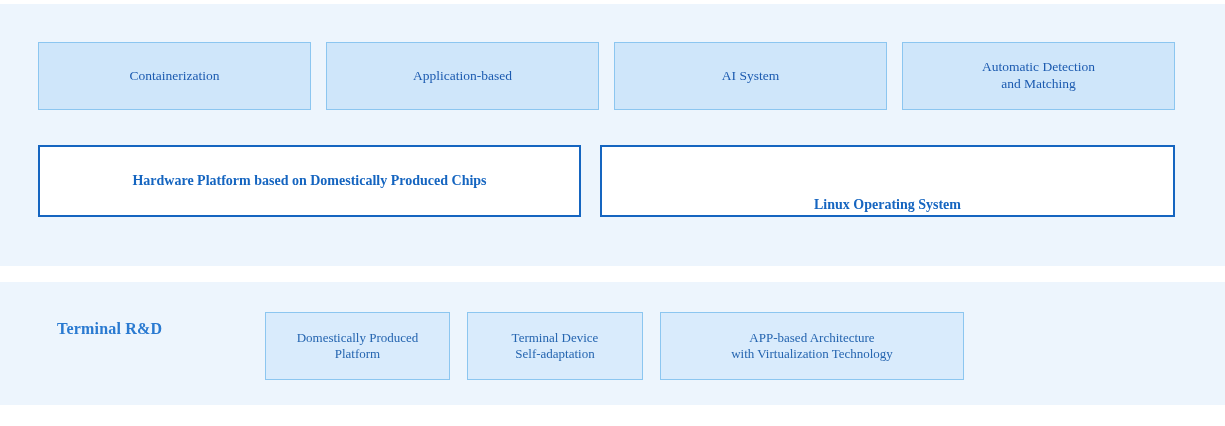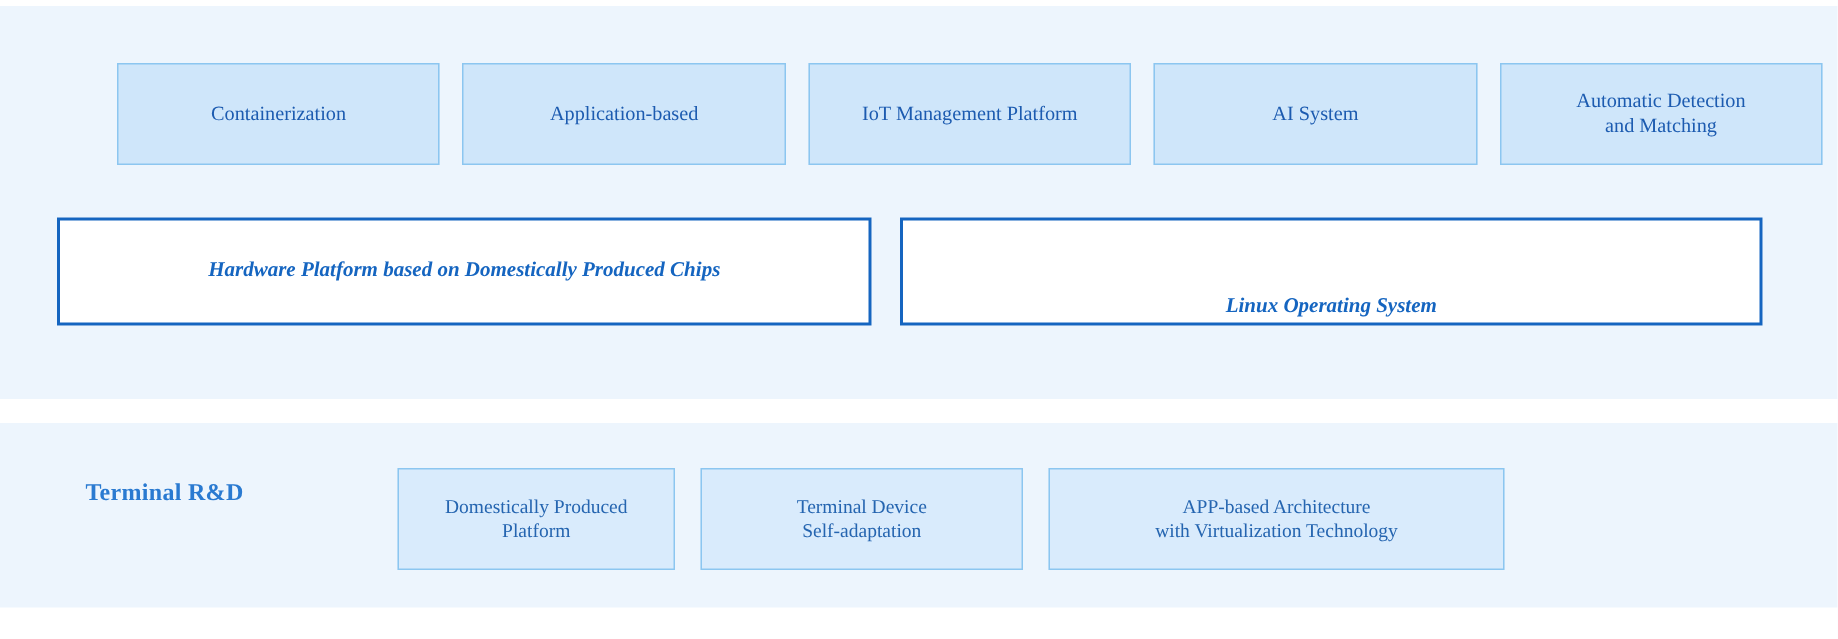--- a/index.html
+++ b/index.html
@@ -39,21 +39,20 @@
 
   
   .feature-row {
     position: absolute;
     left: 38px;
     top: 42px;
     width: 1137px;
     height: 68px;
     display: flex;
     gap: 15px;
-    margin-left: 40px;
   }
   .feature-box {
     flex: 1 1 0;
     background: #cfe6fa;
     border: 1px solid #8cc6f0;
     display: flex;
     align-items: center;
     justify-content: center;
     text-align: center;
     color: #1c5bb0;
@@ -65,21 +64,20 @@
 
   
   .platform-row {
     position: absolute;
     left: 38px;
     top: 145px;
     width: 1137px;
     height: 72px;
     display: flex;
     gap: 19px;
-    font-style: italic;
   }
   .platform-bar {
     background: #ffffff;
     border: 2px solid #1565c0;
     display: flex;
     align-items: center;
     justify-content: center;
     text-align: center;
     color: #1565c0;
     font-weight: bold;
@@ -116,41 +114,38 @@
     align-items: center;
     justify-content: center;
     text-align: center;
     color: #2565b0;
     font-size: 13px;
     line-height: 1.25;
     box-sizing: border-box;
     padding: 2px 4px;
   }
   .terminal-box.w1 { width: 185px; }
-  .terminal-box.w2 { width: 215px; }
+  .terminal-box.w2 { width: 176px; }
   .terminal-box.w3 { width: 304px; }
 
   .two-line { white-space: pre-line; }
 </style>
 </head>
 <body>
 
 <div class="slide">
 
   <div class="panel panel-top"></div>
 
   <div class="feature-row">
     <div class="feature-box">
       <span class="two-line">Containerization</span>
     </div>
     <div class="feature-box">
       <span class="two-line">Application-based</span>
-    </div>
-    <div class="feature-box">
-      <span class="two-line">IoT Management Platform</span>
     </div>
     <div class="feature-box">
       <span class="two-line">AI System</span>
     </div>
     <div class="feature-box">
       <span class="two-line">Automatic Detection
 and Matching</span>
     </div>
   </div>
 

